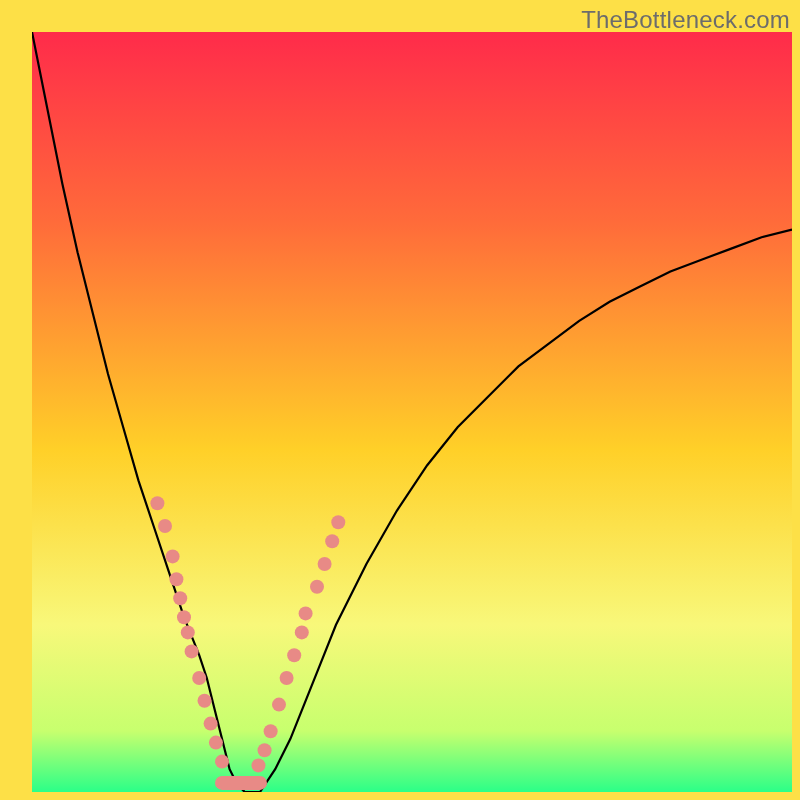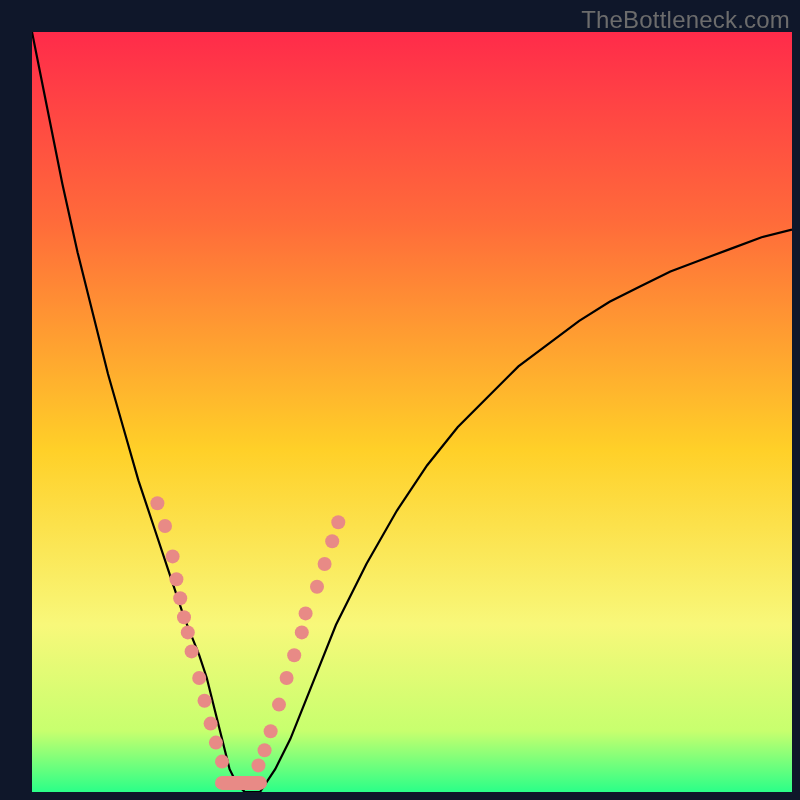--- a/index.html
+++ b/index.html
@@ -7,21 +7,21 @@
     padding: 0;
     width: 800px;
     height: 800px;
     background: #000;
     overflow: hidden;
   }
   .frame {
     position: absolute;
     width: 800px;
     height: 800px;
-    background: #0f172a;
+    background: #fde047;
     text-align: center;
   }
   .watermark {
     position: absolute;
     top: 6px;
     right: 10px;
     font-family: Arial, Helvetica, sans-serif;
     font-size: 24px;
     font-weight: 500;
     color: #6c6c6c;

